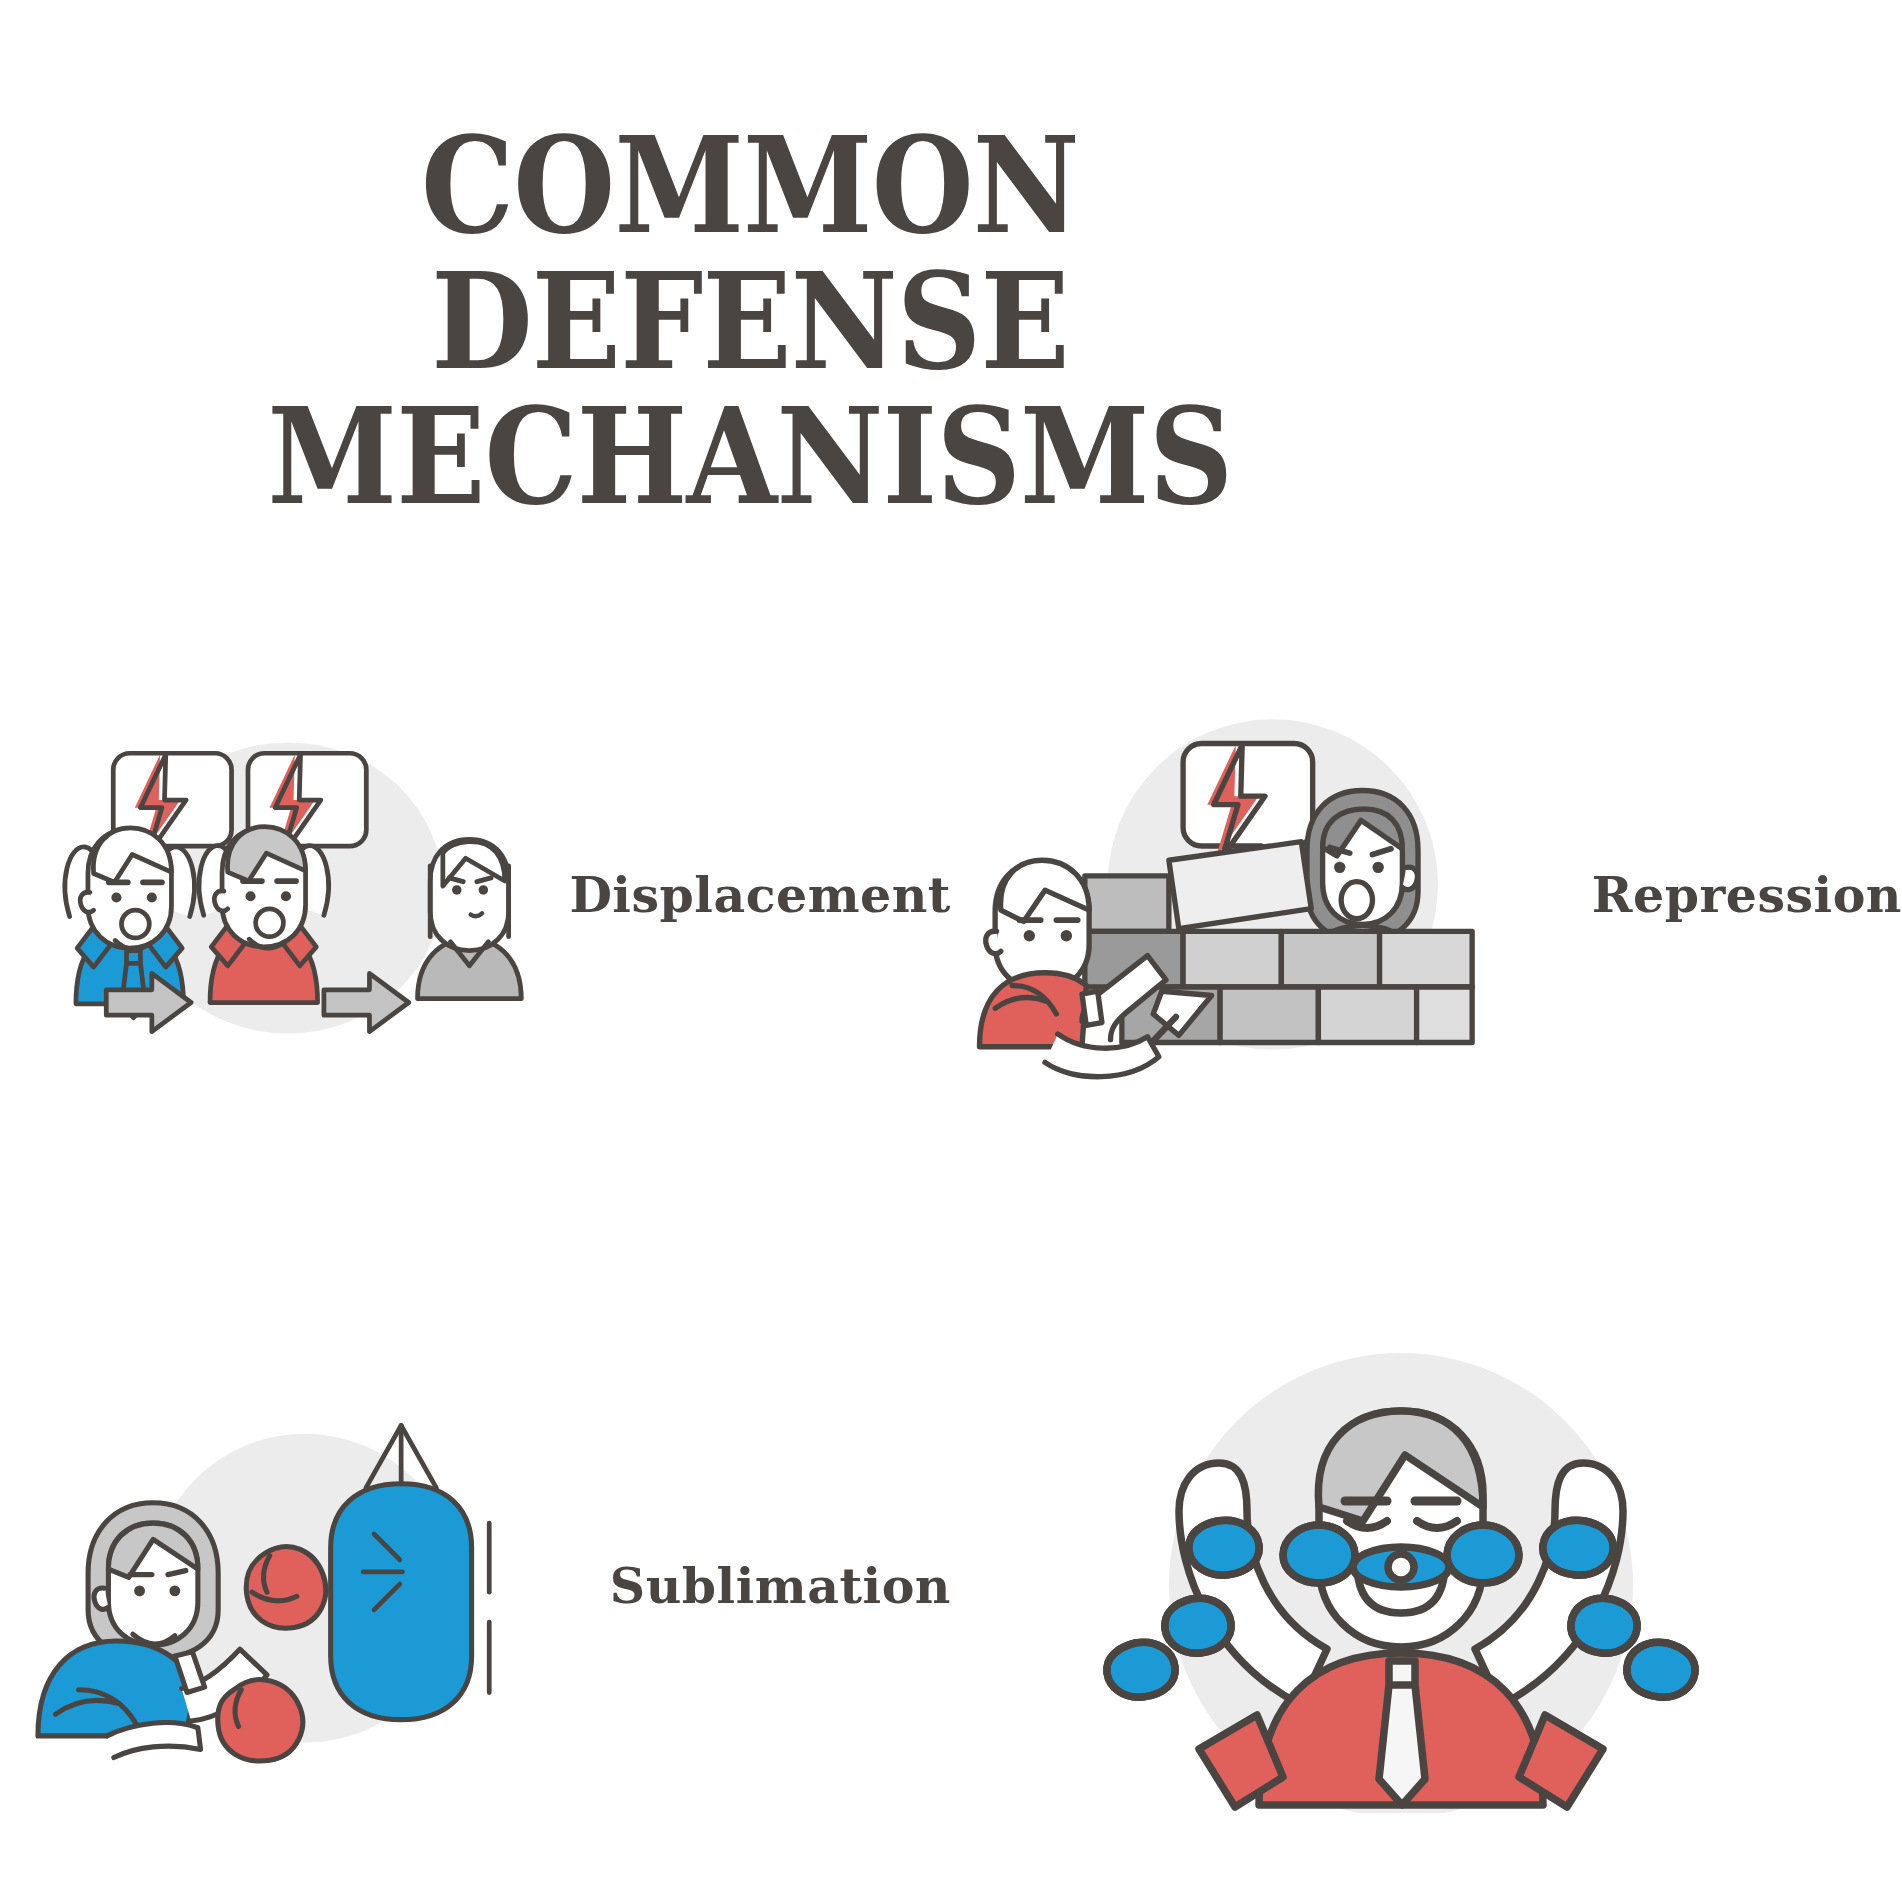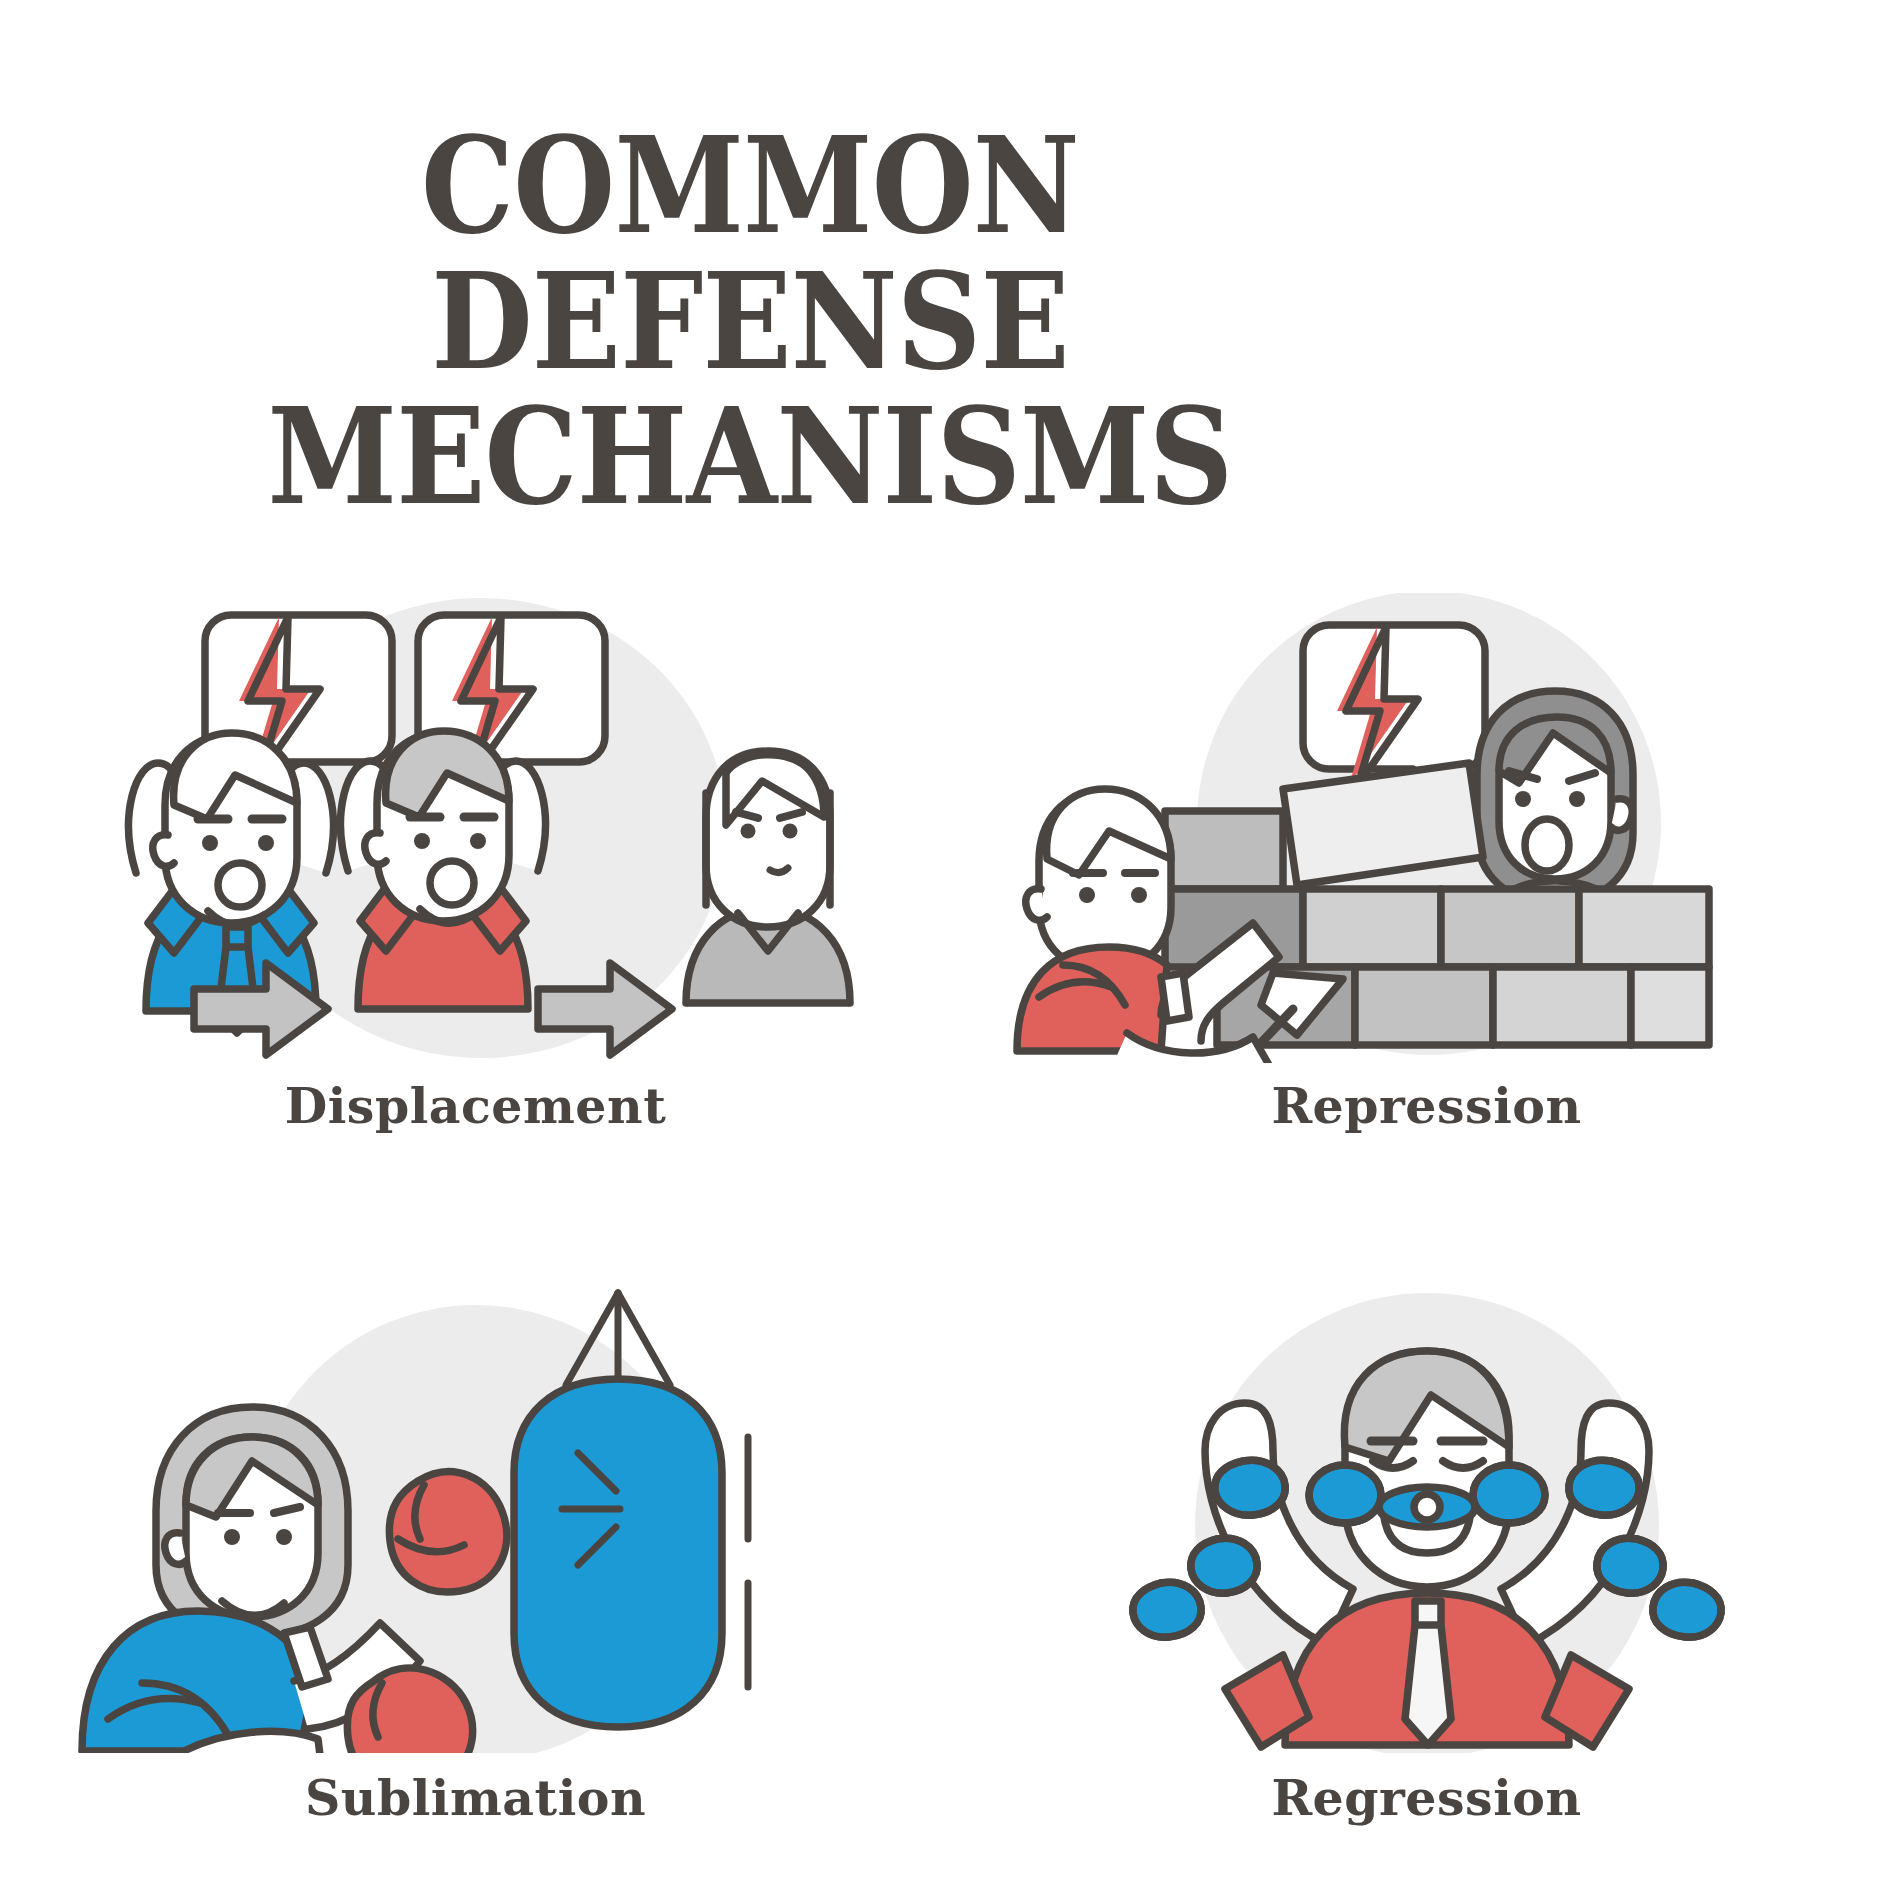--- a/index.html
+++ b/index.html
@@ -30,21 +30,21 @@
   .grid{
     margin-top:68px;
     width:1902px;
     display:grid;
     grid-template-columns:951px 951px;
     grid-template-rows:590px 590px;
     row-gap:100px;
   }
   .panel{
     position:relative;
-    display:flex;flex-direction:column;
+    display:flex;flex-direction:row;
     align-items:center;justify-content:flex-start;
   }
   .art{
     width:900px;height:470px;
     position:relative;
   }
   .art svg{display:block;width:100%;height:100%;}
   .caption{
     margin-top:14px;
     color:#4b4541;
@@ -314,17 +314,16 @@
               <path d="M266 178 c22 -4 40 8 42 24 c2 16 -12 28 -32 30 c-20 2 -36 -10 -38 -24 c-2 -16 10 -26 28 -30 z"></path>
               <path d="M634 178 c-22 -4 -40 8 -42 24 c-2 16 12 28 32 30 c20 2 36 -10 38 -24 c2 -16 -10 -26 -28 -30 z"></path>
               <path d="M240 256 c22 -4 38 8 40 24 c2 16 -12 28 -30 30 c-20 2 -34 -10 -36 -24 c-2 -16 10 -26 26 -30 z"></path>
               <path d="M660 256 c-22 -4 -38 8 -40 24 c-2 16 12 28 30 30 c20 2 34 -10 36 -24 c2 -16 -10 -26 -26 -30 z"></path>
               <path d="M184 300 c22 -4 38 8 40 24 c2 16 -12 28 -32 30 c-20 2 -34 -10 -36 -24 c-2 -16 12 -26 28 -30 z"></path>
               <path d="M716 300 c-22 -4 -38 8 -40 24 c-2 16 12 28 32 30 c20 2 34 -10 36 -24 c2 -16 -12 -26 -28 -30 z"></path>
             </g>
           </g>
         </svg>
       </div>
-      <div class="caption">Regression</div>
     </div>
 
   </div>
 </div>
 
 </body></html>

